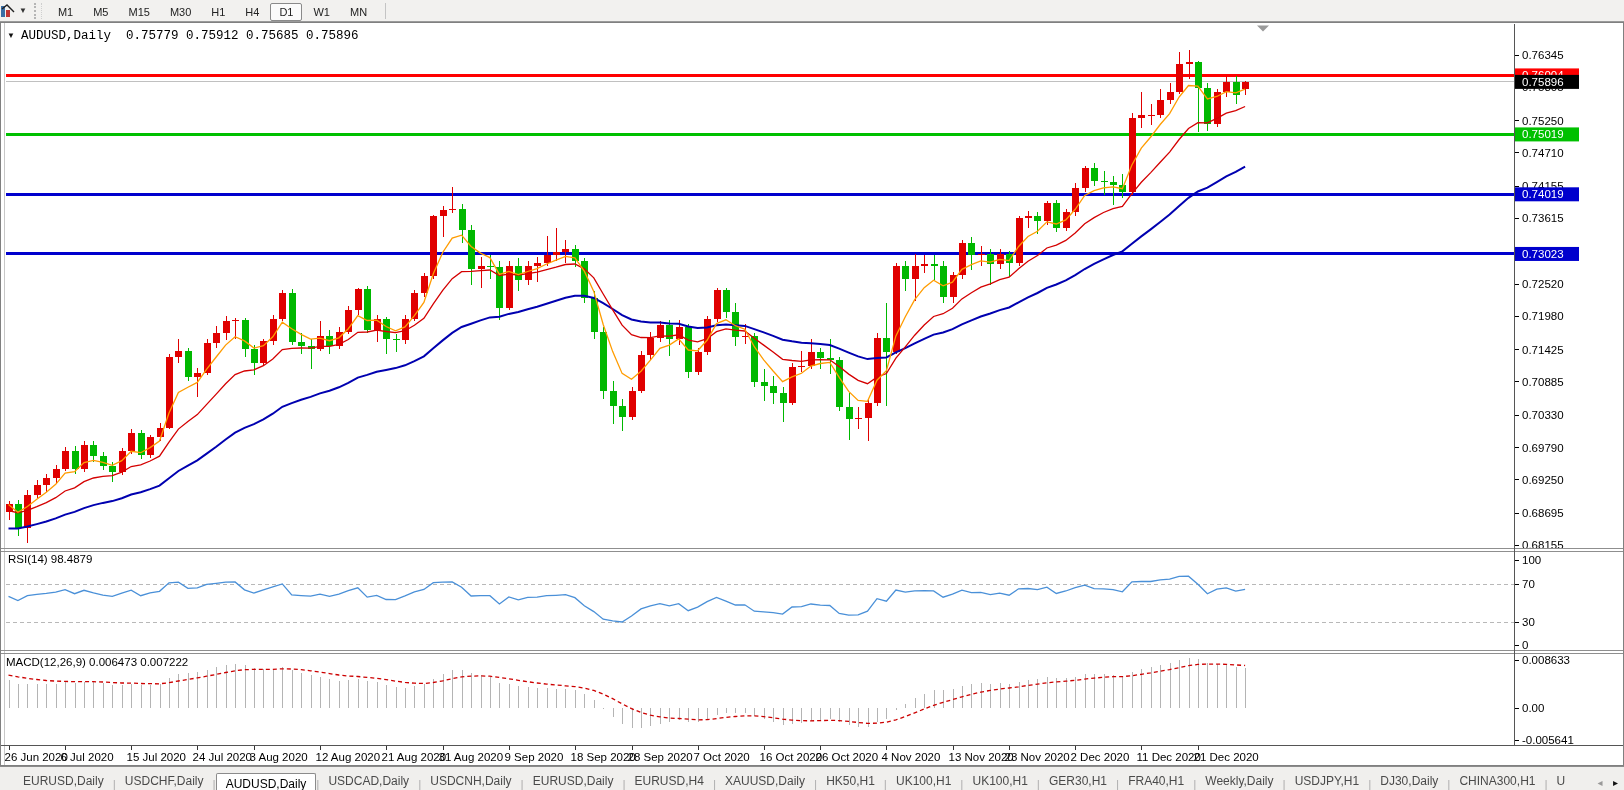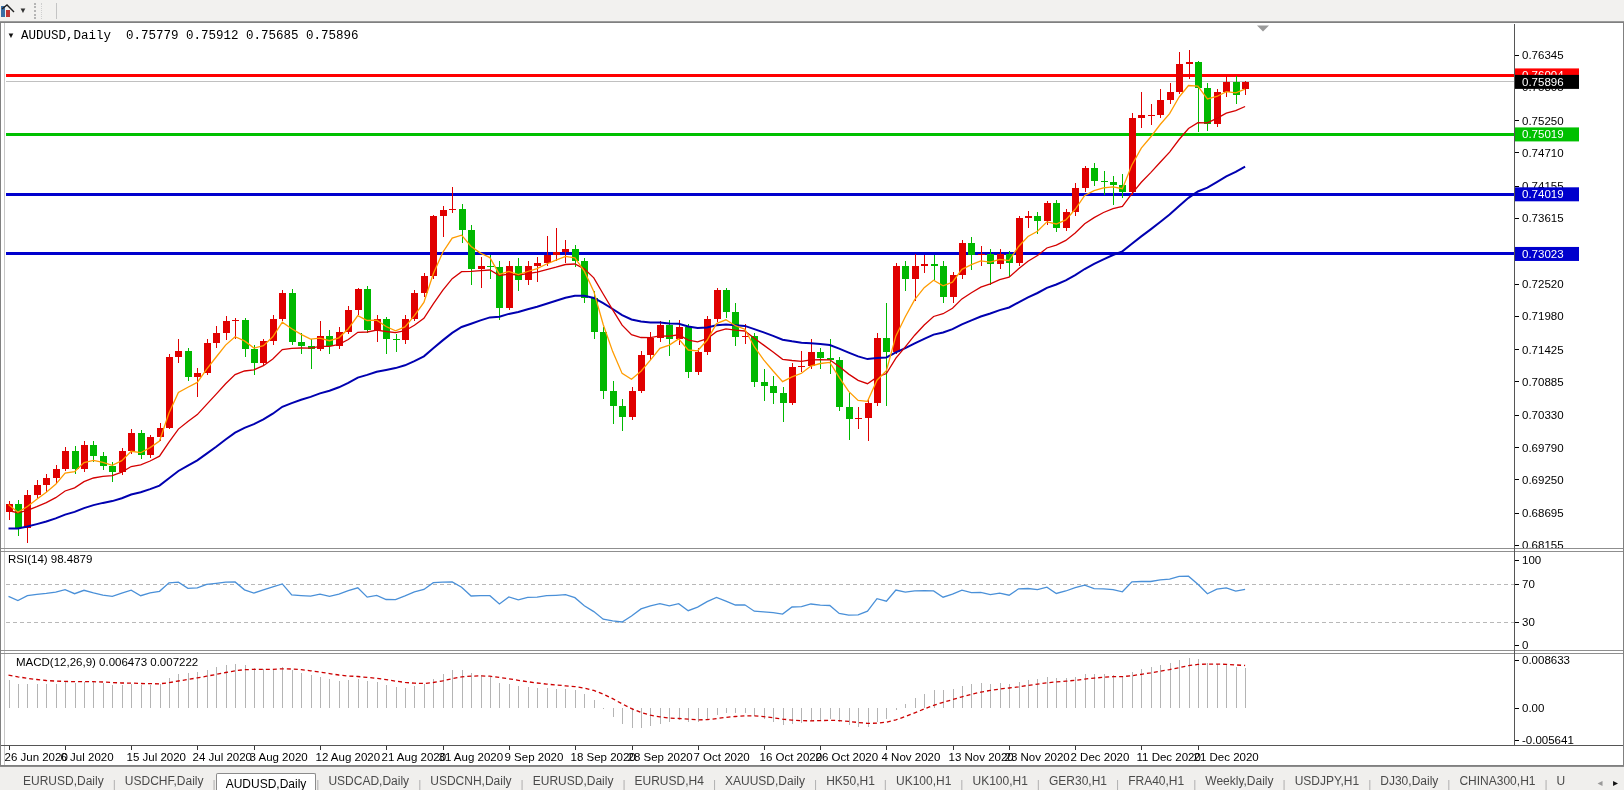--- a/index.html
+++ b/index.html
@@ -12,21 +12,21 @@
   .tf-btn{font-size:11px;color:#222;padding:2px 8px;margin:0 1px;border:1px solid transparent;border-radius:2px;cursor:default;line-height:14px;}
   .tf-btn.active{background:#fbfbfb;border:1px solid #8a8a8a;}
   .tb-sep{width:1px;height:16px;background:#c4c4c4;margin:0 8px;}
   
   .chart-area{position:relative;width:1624px;height:744px;background:#fff;}
   .chart-area svg{position:absolute;left:0;top:0;}
   .overlay-label{position:absolute;color:#000;white-space:pre;pointer-events:none;}
   #chart-title{left:21px;top:7px;font-size:12.5px;font-family:Liberation Mono, monospace;}
   #title-caret{left:7px;top:9px;font-size:8px;color:#111;}
   #rsi-label{left:8px;top:531px;font-size:11.5px;}
-  #macd-label{left:16px;top:634px;font-size:11.5px;}
+  #macd-label{left:6px;top:634px;font-size:11.5px;}
   
   .tabbar{position:relative;height:24px;background:#f0efed;border-top:1px solid #8b8b8b;display:flex;align-items:center;padding-left:14px;box-sizing:border-box;overflow:hidden;}
   .tab{font-size:12px;color:#4a4a4a;padding:3px 9px 4px;white-space:nowrap;cursor:default;}
   .tab.active{background:#fff;border:1px solid #8b8b8b;border-bottom:1px solid #fff;color:#000;border-radius:2px 2px 0 0;height:19px;box-sizing:border-box;margin-top:8px;}
   .tab-div{color:#b0b0b0;font-size:12px;}
   .tab-arrows{position:absolute;right:3px;top:5px;background:#f0efed;padding-left:4px;}
   .tab-arrow{font-size:10px;margin:0 3px;cursor:default;}
   .tab-arrow.dim{color:#999;}
   .tab-arrow.on{color:#111;}
 </style>
@@ -36,20 +36,21 @@
 <div class="toolbar">
   <span class="tb-iconwrap">
     <svg width="15" height="15">
       <rect x="0" y="3" width="4" height="11" fill="#3a6ea5"></rect>
       <rect x="5" y="7" width="4" height="7" fill="#c03434"></rect>
       <polyline points="1,6 6,2 13,9" stroke="#222" stroke-width="1.4" fill="none"></polyline>
     </svg>
     <span class="tb-caret">▼</span>
   </span>
   <span class="tb-grip"></span>
+  <span id="tf-buttons"><span class="tf-btn">M1</span><span class="tf-btn">M5</span><span class="tf-btn">M15</span><span class="tf-btn">M30</span><span class="tf-btn">H1</span><span class="tf-btn">H4</span><span class="tf-btn active">D1</span><span class="tf-btn">W1</span><span class="tf-btn">MN</span></span>
   <span class="tb-sep"></span>
 </div>
 
 <div class="chart-area">
   <svg id="chart-svg" width="1624" height="744" viewBox="0 22 1624 744">
       <defs>
         <clipPath id="clip-main">
           <rect x="6" y="24" width="1508" height="523"></rect>
         </clipPath>
         <clipPath id="clip-rsi">

